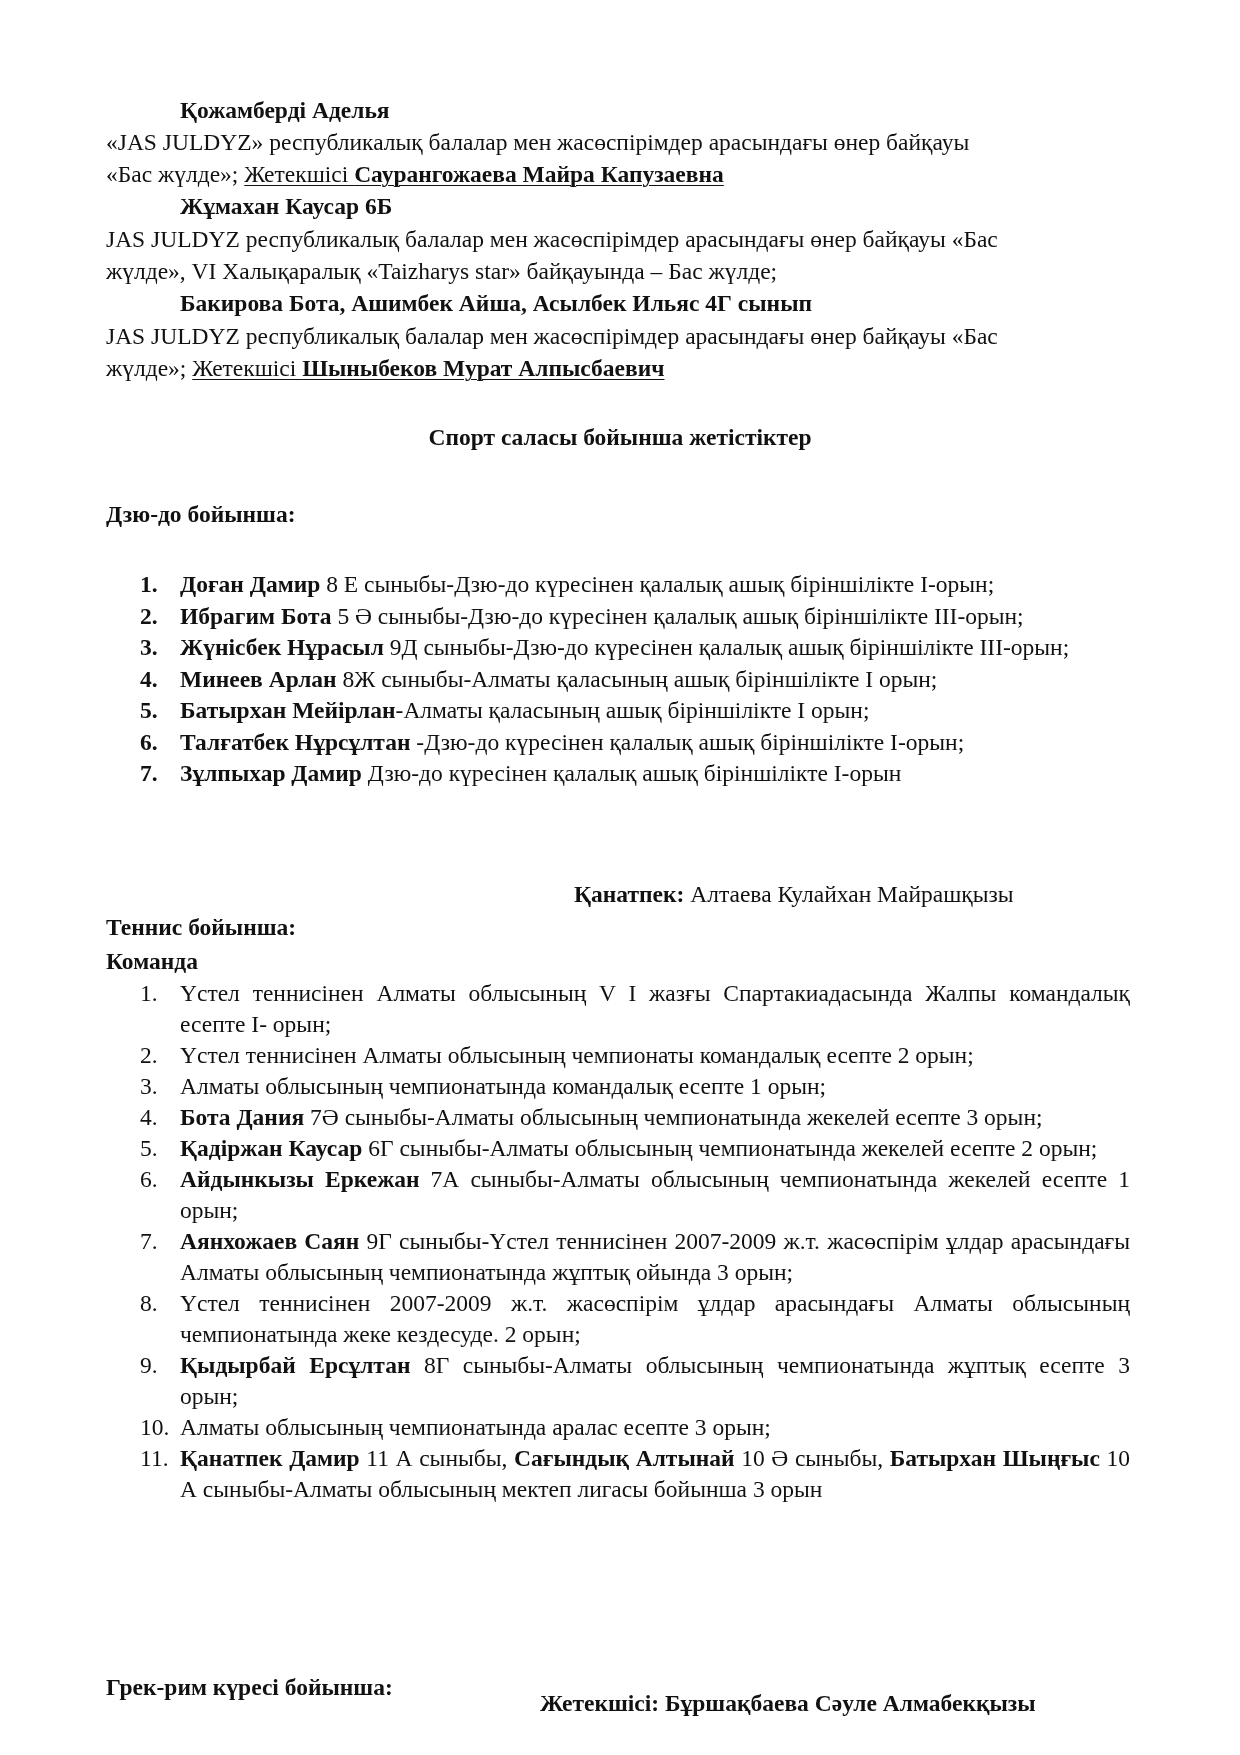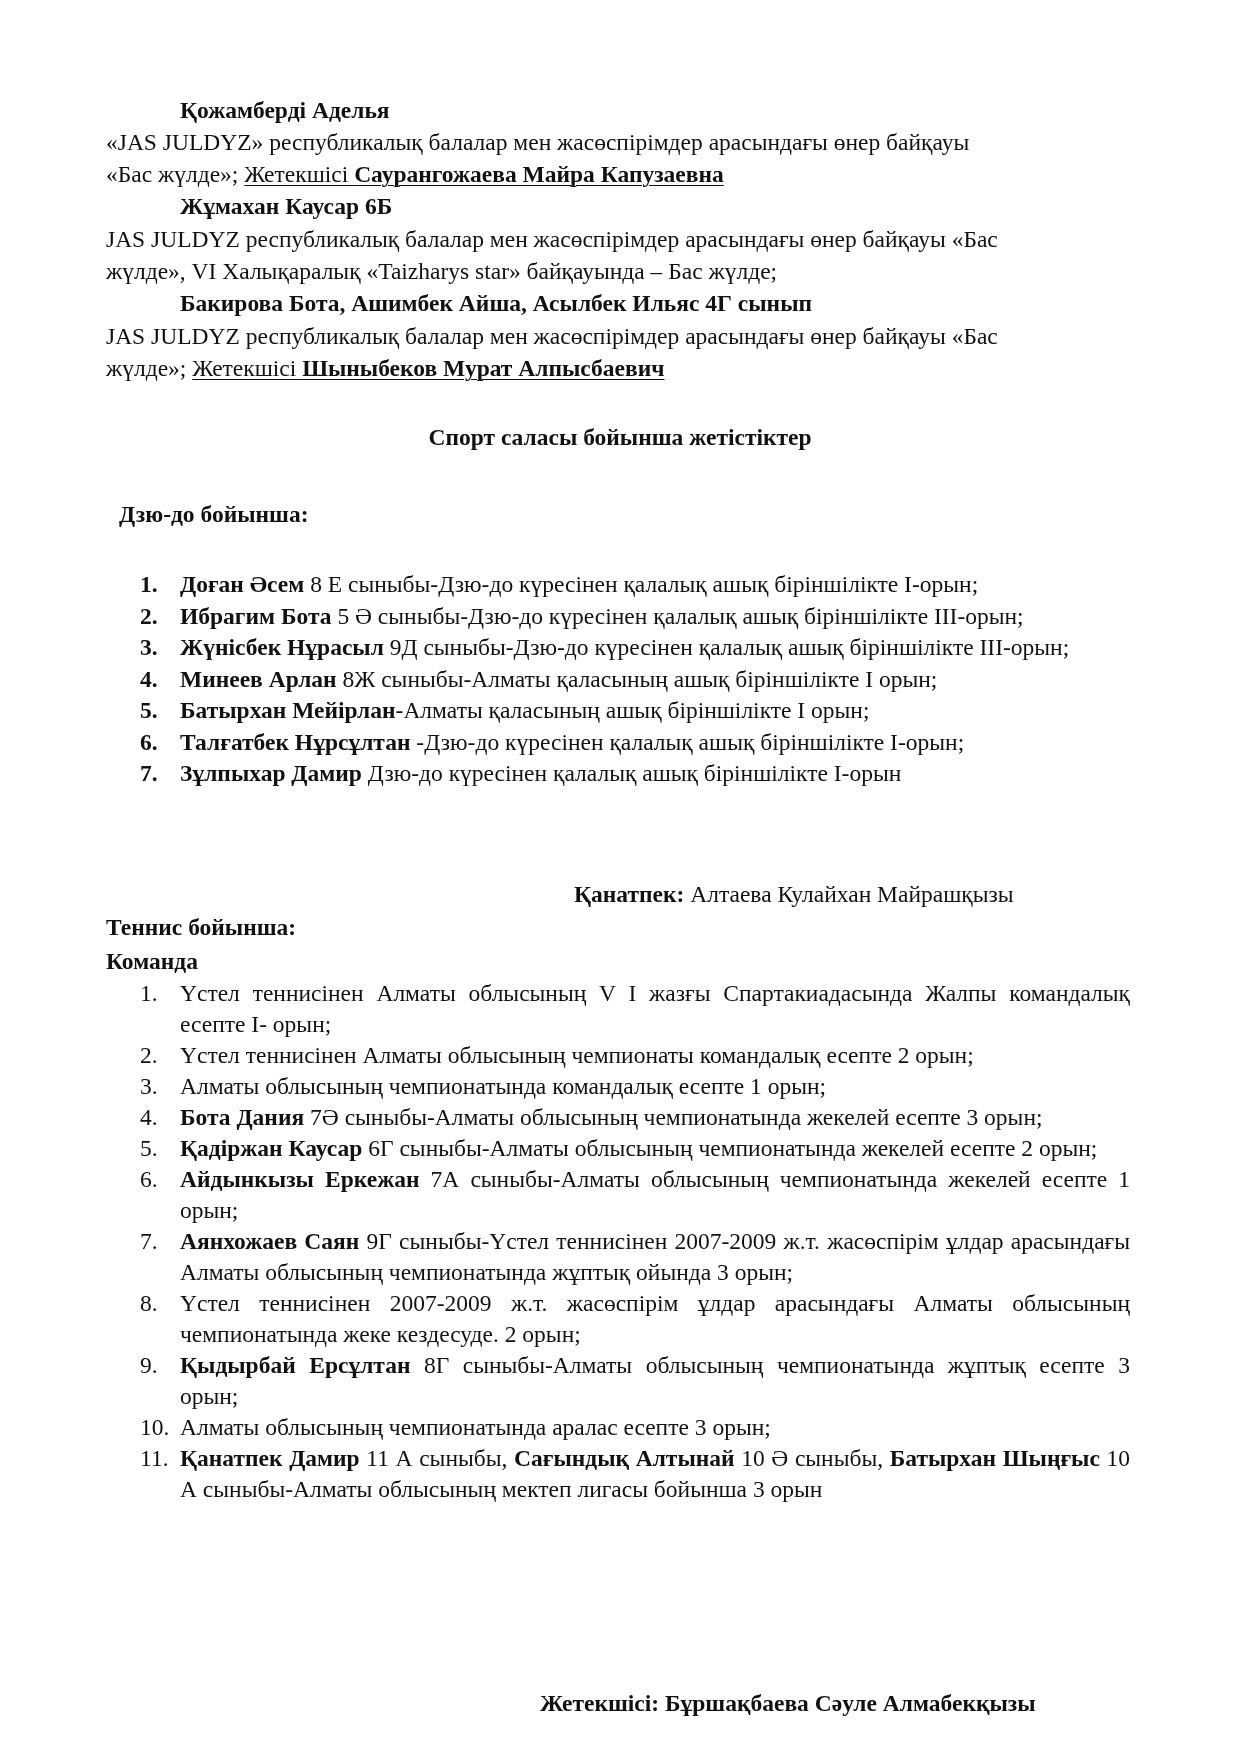--- a/index.html
+++ b/index.html
@@ -42,23 +42,23 @@
   <div class="line" style="top:256px;">жүлде»,  VI Халықаралық  «Taizharys star» байқауында – Бас жүлде;</div>
 
   <div class="line indent-name" style="top:288px;">Бакирова Бота, Ашимбек Айша, Асылбек Ильяс 4Г сынып</div>
   <div class="line" style="top:321px;">JAS JULDYZ республикалық балалар мен жасөспірімдер арасындағы өнер байқауы «Бас</div>
   <div class="line" style="top:353px;">
     <span>жүлде»; </span><span class="u"><span>Жетекшісі </span><b>Шыныбеков Мурат Алпысбаевич</b></span>
   </div>
 
   <div class="title" style="top:422px;">Спорт саласы бойынша жетістіктер</div>
 
-  <div class="heading" style="top:499px;margin-left:13px;">Дзю-до бойынша:</div>
+  <div class="heading" style="top:499px;">Дзю-до бойынша:</div>
   <ol class="judo">
-    <li><span class="num">1.</span><b>Доған Әсем</b><span> 8 Е сыныбы-Дзю-до күресінен қалалық ашық біріншілікте I-орын;</span></li>
+    <li><span class="num">1.</span><b>Доған Дамир</b><span> 8 Е сыныбы-Дзю-до күресінен қалалық ашық біріншілікте I-орын;</span></li>
     <li><span class="num">2.</span><b>Ибрагим Бота</b><span> 5 Ә сыныбы-Дзю-до күресінен қалалық ашық біріншілікте III-орын;</span></li>
     <li><span class="num">3.</span><b>Жүнісбек Нұрасыл</b><span> 9Д сыныбы-Дзю-до күресінен қалалық ашық біріншілікте III-орын;</span></li>
     <li><span class="num">4.</span><b>Минеев Арлан</b><span> 8Ж сыныбы-Алматы қаласының ашық біріншілікте I орын;</span></li>
     <li><span class="num">5.</span><b>Батырхан Мейірлан</b><span>-Алматы қаласының ашық біріншілікте I орын;</span></li>
     <li><span class="num">6.</span><b>Талғатбек Нұрсұлтан</b><span> -Дзю-до күресінен қалалық ашық біріншілікте I-орын;</span></li>
     <li><span class="num">7.</span><b>Зұлпыхар Дамир</b><span> Дзю-до күресінен қалалық ашық біріншілікте I-орын</span></li>
   </ol>
   <div class="sup" style="top:879px; left:574px;">
     <b>Қанатпек:</b><span> Алтаева Кулайхан Майрашқызы</span>
   </div>
@@ -74,13 +74,14 @@
       <li><span class="num">6.</span><b>Айдынкызы Еркежан</b><span> 7А сыныбы-Алматы облысының чемпионатында жекелей есепте 1 орын;</span></li>
       <li><span class="num">7.</span><b>Аянхожаев Саян</b><span>  9Г сыныбы-Үстел теннисінен 2007-2009 ж.т. жасөспірім ұлдар арасындағы Алматы облысының чемпионатында жұптық ойында 3 орын;</span></li>
       <li><span class="num">8.</span><span>Үстел теннисінен 2007-2009 ж.т. жасөспірім ұлдар арасындағы Алматы облысының чемпионатында жеке кездесуде. 2 орын;</span></li>
       <li><span class="num">9.</span><b>Қыдырбай Ерсұлтан</b><span> 8Г сыныбы-Алматы облысының чемпионатында жұптық есепте 3  орын;</span></li>
       <li><span class="num">10.</span><span>Алматы облысының чемпионатында аралас есепте 3 орын;</span></li>
       <li><span class="num">11.</span><b>Қанатпек Дамир</b><span> 11 А сыныбы, </span><b>Сағындық Алтынай</b><span> 10 Ә сыныбы, </span><b>Батырхан Шыңғыс</b><span> 10 А сыныбы-Алматы облысының мектеп лигасы бойынша 3 орын</span></li>
     </ol>
 
   <div class="sup b" style="top:1688px; left:540px;">Жетекшісі: Бұршақбаева Сәуле Алмабекқызы</div>
 
+  <div class="heading" style="top:1672px;">Грек-рим күресі бойынша:</div>
 </div>
 
 </body></html>

